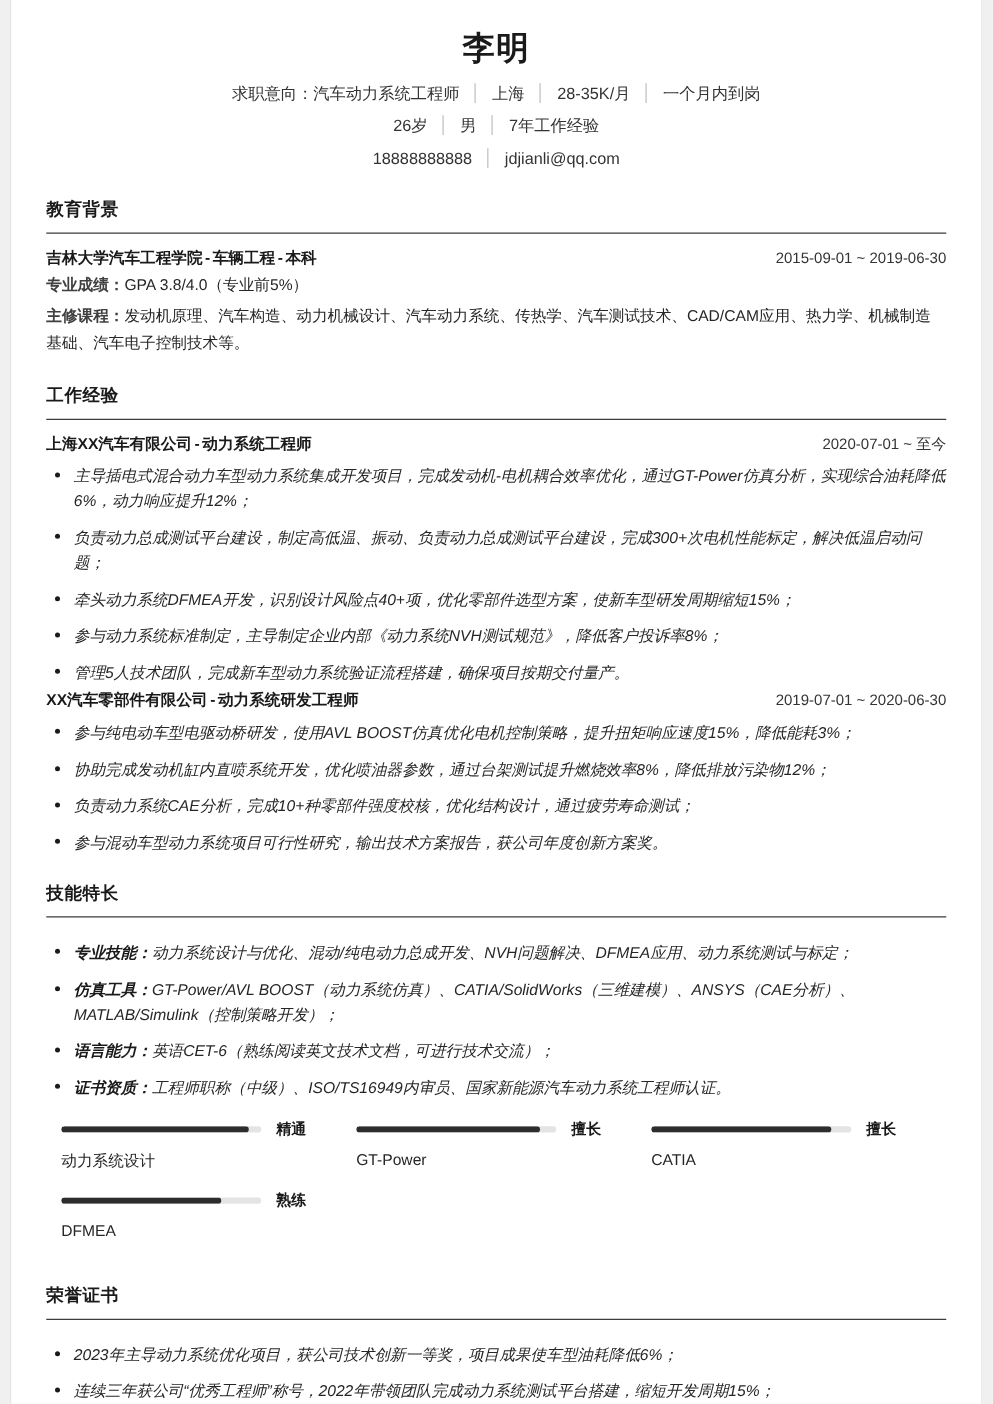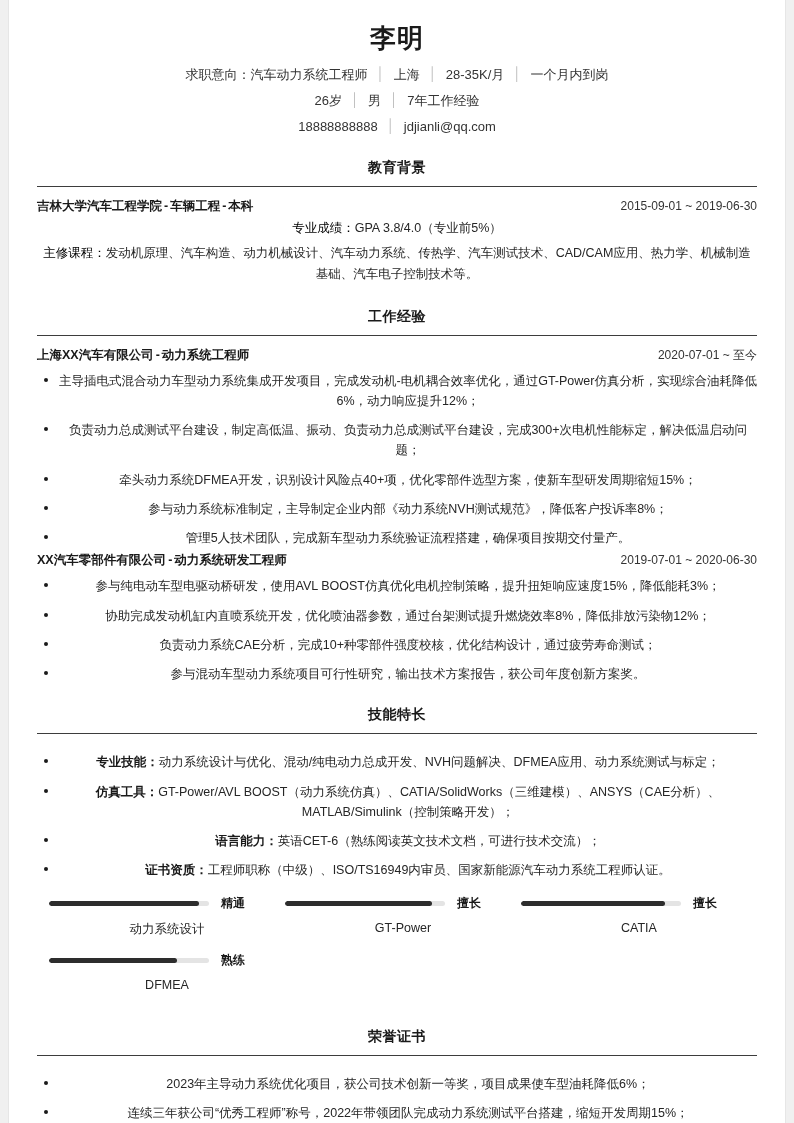--- a/index.html
+++ b/index.html
@@ -44,21 +44,21 @@
   .sep {
     display: inline-block;
     color: #bdbdbd;
     padding: 0 9px;
     font-weight: 300;
     transform: translateY(-1px);
   }
   .hdr-label { color: #333; }
 
   
-  .section { margin-top: 22px; text-align: center; }
+  .section { margin-top: 22px; }
   .section-title {
     font-size: 14px;
     font-weight: 700;
     color: #1a1a1a;
     letter-spacing: .5px;
     padding-bottom: 9px;
     border-bottom: 1px solid #3d3d3d;
   }
   .section-body { padding-top: 11px; }
 
@@ -69,24 +69,24 @@
     display: flex;
     justify-content: space-between;
     align-items: baseline;
     font-size: 12.5px;
   }
   .entry-title { font-weight: 700; color: #1a1a1a; }
   .entry-title .dash { font-weight: 700; color: #1a1a1a; padding: 0 2px; }
   .entry-date { font-size: 12px; color: #333333; white-space: nowrap; }
 
   .kv { font-size: 12.5px; color: #262626; line-height: 1.72; margin-top: 3px; }
-  .kv b { font-weight: 400; color: #000000; }
-
-  
-  ul.bullets { list-style: none; margin-top: 7px; }
+  .kv b { font-weight: 700; color: #404040; }
+
+  
+  ul.bullets { list-style: none; margin-top: 7px; font-style: italic; }
   ul.bullets li {
     position: relative;
     padding-left: 22px;
     font-size: 12.5px;
     color: #262626;
     line-height: 1.62;
     margin-bottom: 9px;
   }
   ul.bullets li:last-child { margin-bottom: 0; }
   ul.bullets li::before {

